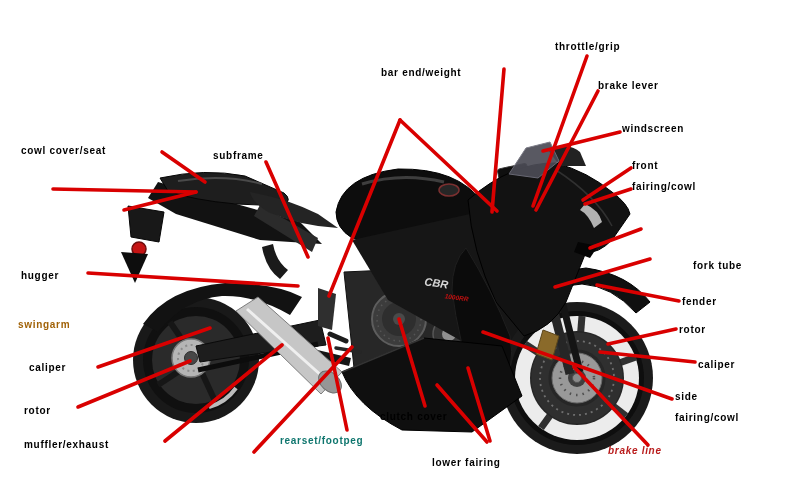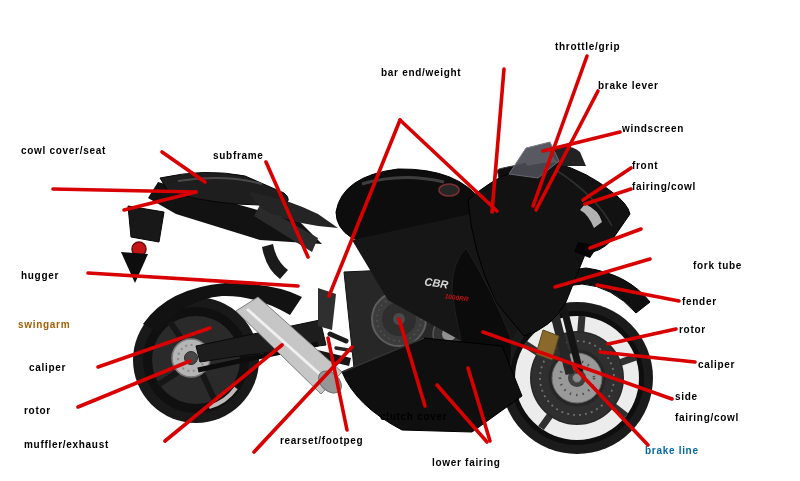--- a/index.html
+++ b/index.html
@@ -221,23 +221,23 @@
       <div class="lbl" style="left: 675px; top: 386px; color: rgb(0, 0, 0);">
         <div>side</div>
         <div>fairing/cowl</div>
       </div>
       <div class="lbl" style="left: 24px; top: 434px; color: rgb(0, 0, 0);">
         <div>muffler/exhaust</div>
       </div>
       <div class="lbl" style="left: 380px; top: 406px; color: rgb(0, 0, 0);">
         <div>clutch cover</div>
       </div>
-      <div class="lbl" style="left: 280px; top: 430px; color: #000000;">
+      <div class="lbl" style="left: 280px; top: 430px; color: #0f766e;">
         <div>rearset/footpeg</div>
       </div>
       <div class="lbl" style="left: 432px; top: 452px; color: rgb(0, 0, 0);">
         <div>lower fairing</div>
       </div>
-      <div class="lbl" style="left: 645px; top: 440px; color: #0369a1;">
+      <div class="lbl" style="left: 608px; top: 440px; color: #b91c1c; font-style: italic;">
         <div>brake line</div>
       </div>
     </div>
 </div>
 
 </body></html>

